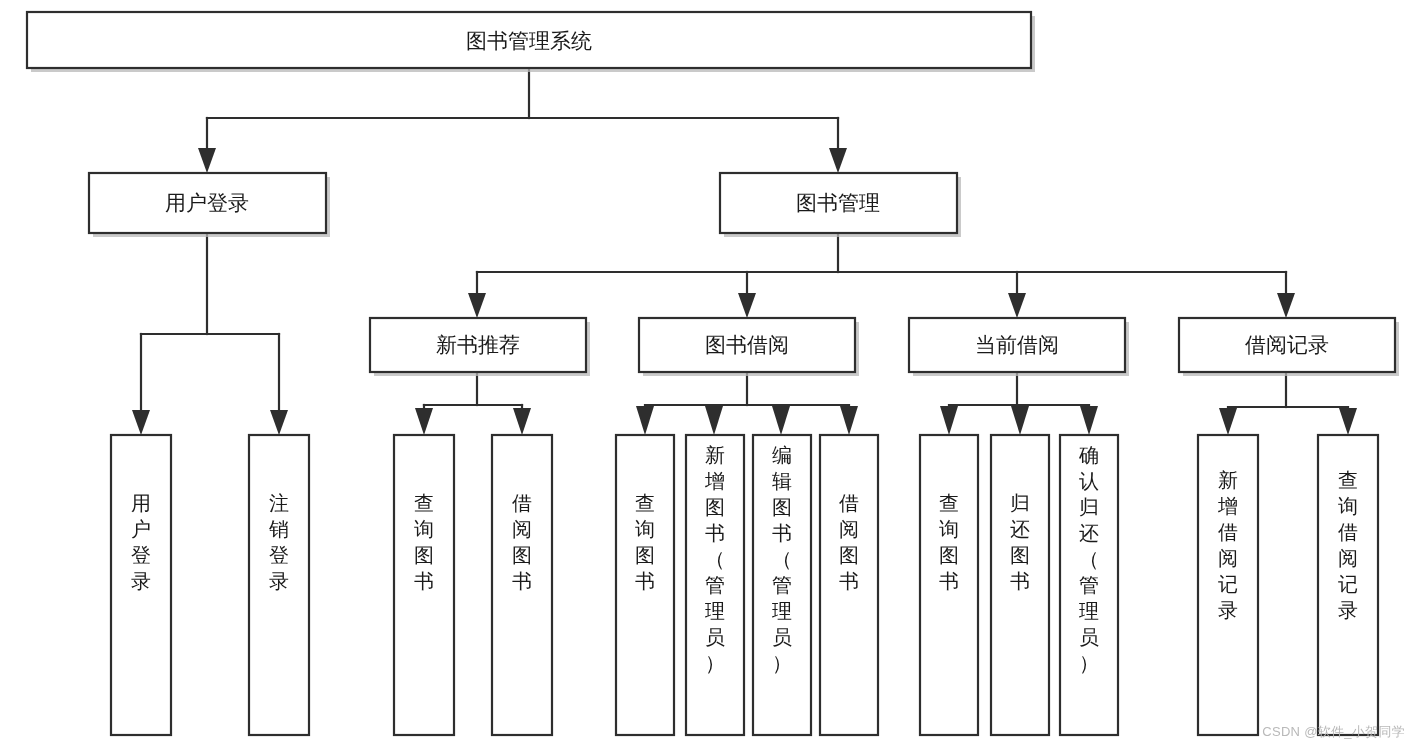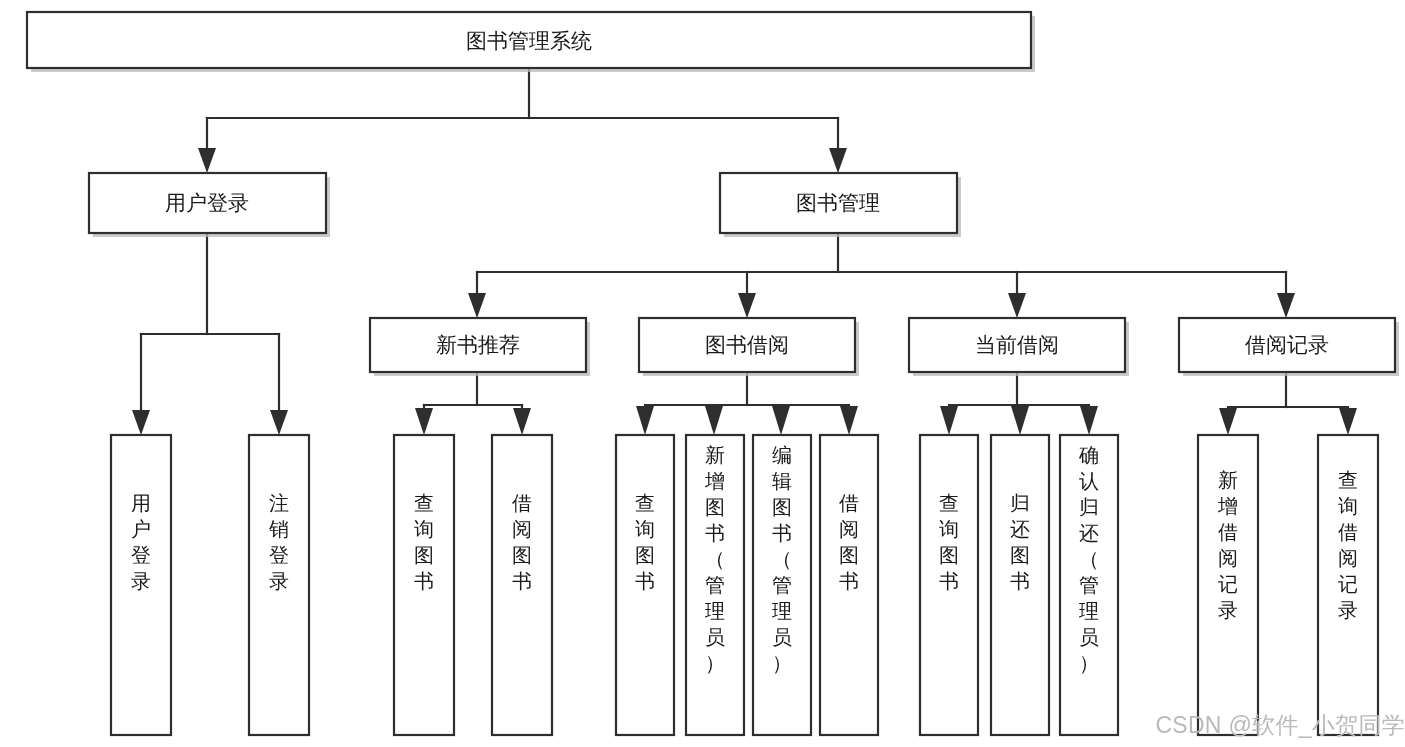--- a/index.html
+++ b/index.html
@@ -57,21 +57,21 @@
     font-family: "Liberation Sans", "DejaVu Sans", sans-serif;
     font-size: 20px;
     fill: #1a1a1a;
     text-anchor: middle;
   }
   .watermark {
     position: absolute;
     right: 8px;
     bottom: 6px;
     font-family: "Liberation Sans", "DejaVu Sans", sans-serif;
-    font-size: 23px;
+    font-size: 13px;
     color: #b9b9b9;
     white-space: nowrap;
     letter-spacing: 0.3px;
   }
 </style>
 </head>
 <body>
 
 <div id="diagram-root">
   <svg class="tree" viewBox="0 0 1405 747" xmlns="http://www.w3.org/2000/svg">

